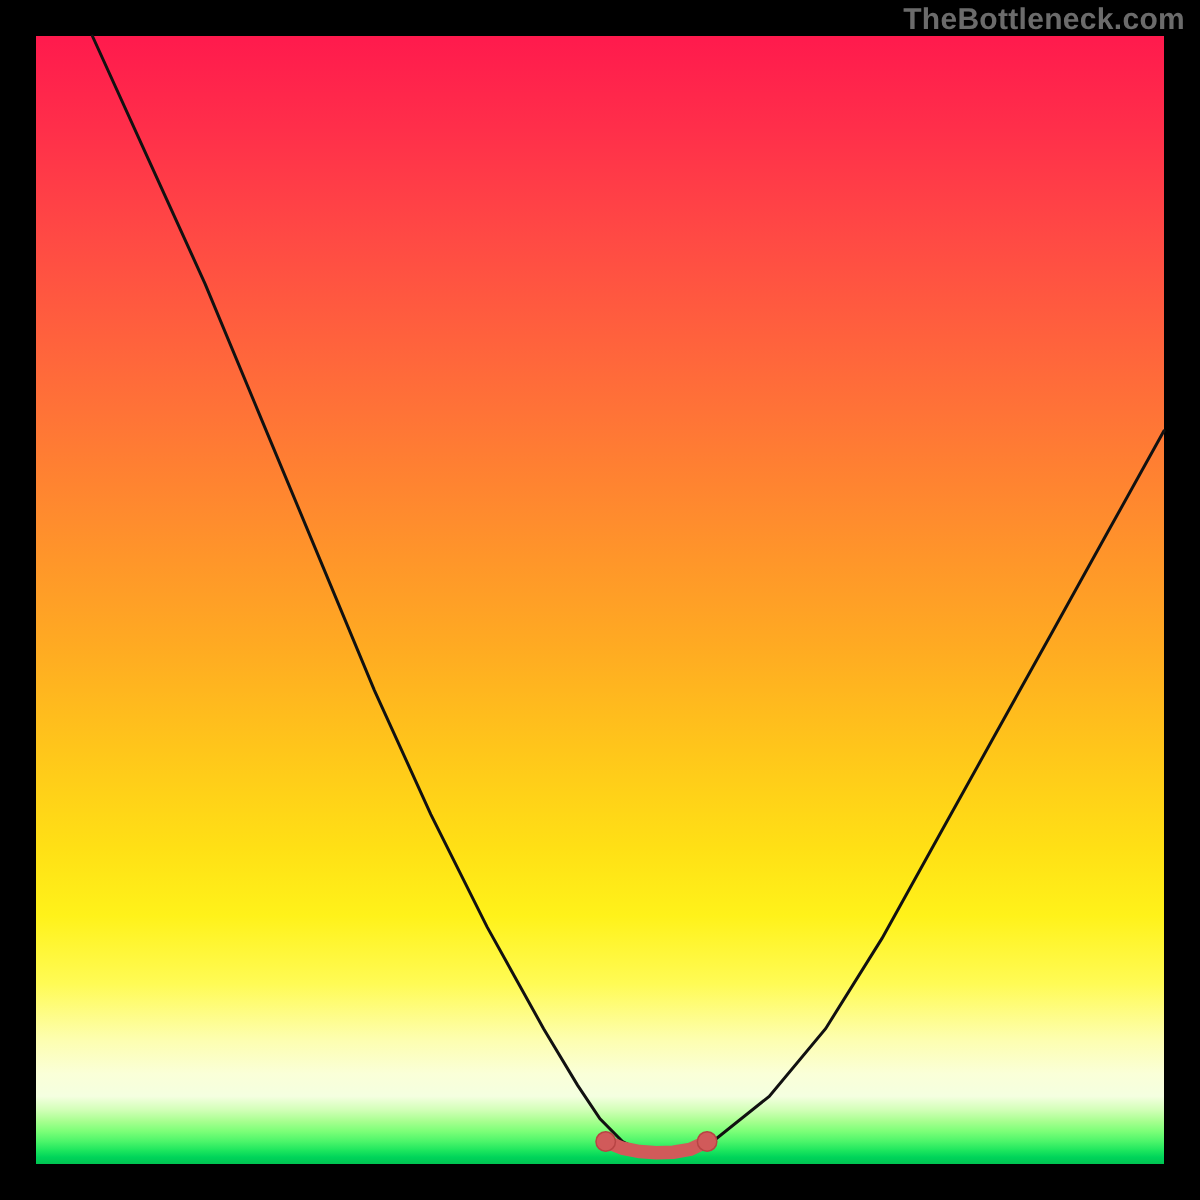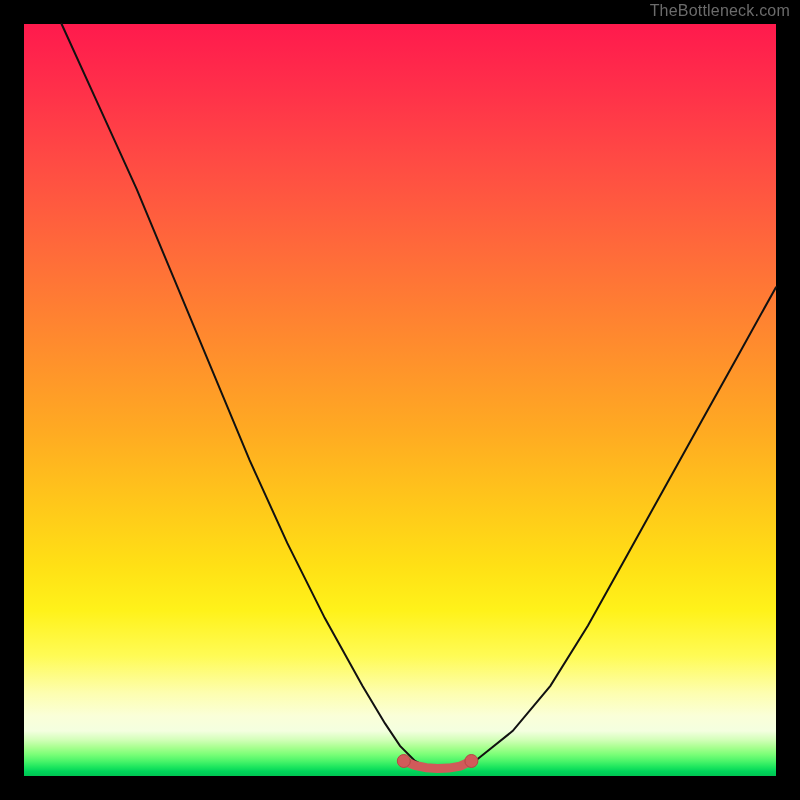--- a/index.html
+++ b/index.html
@@ -44,22 +44,22 @@
       #1de65e 98.8%,
       #00d45a 99.4%,
       #00c452 100%
     );
   }
   .watermark {
     position: absolute;
     top: 2px;
     right: 10px;
     font-family: Arial, Helvetica, sans-serif;
-    font-size: 16px;
-    font-weight: 400;
+    font-size: 20px;
+    font-weight: 700;
     color: #6b6b6b;
     letter-spacing: 0.2px;
     user-select: none;
   }
   svg.overlay {
     position: absolute;
     left: 24px;
     top: 24px;
     width: 752px;
     height: 752px;

